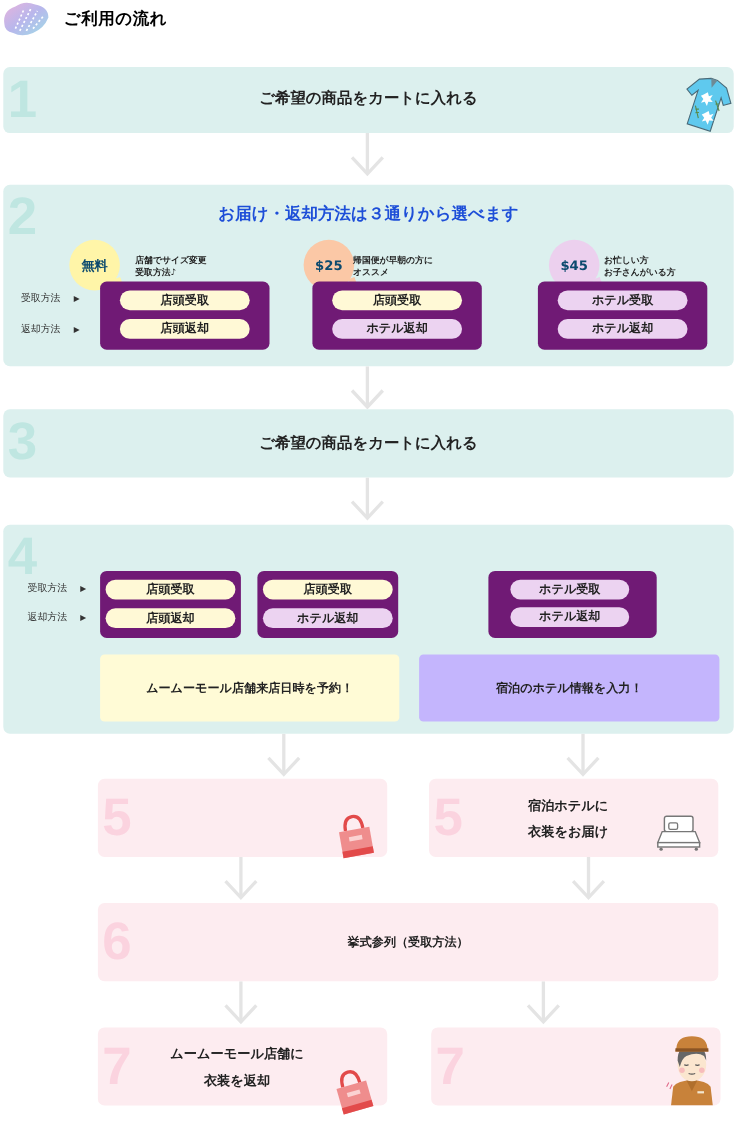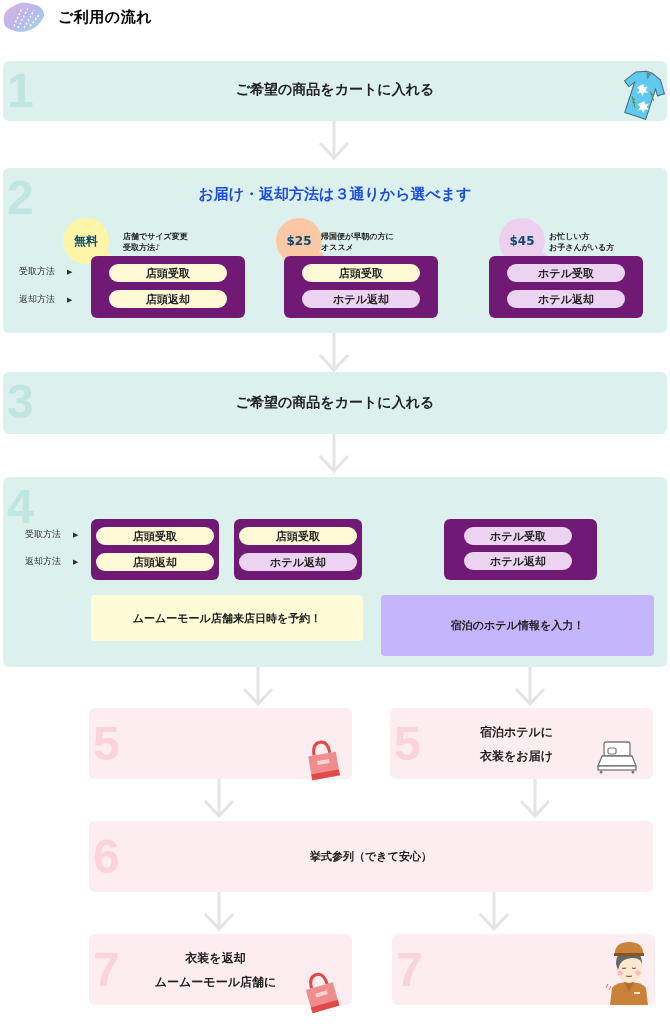--- a/index.html
+++ b/index.html
@@ -154,21 +154,21 @@
   </div>
   <div class="card" style="left:231px; top:42px; width:128px; height:61px;">
     <div class="pill yellow" style="top:8px; left:5px; right:5px;">店頭受取</div>
     <div class="pill purple" style="top:34px; left:5px; right:5px;">ホテル返却</div>
   </div>
   <div class="card" style="left:441px; top:42px; width:153px; height:61px;">
     <div class="pill purple" style="top:8px; left:20px; right:25px;">ホテル受取</div>
     <div class="pill purple" style="top:33px; left:20px; right:25px;">ホテル返却</div>
   </div>
 
-  <div class="panel yellow" style="left:88px; top:118px; width:272px; height:46px;">ムームーモール店舗来店日時を予約！</div>
+  <div class="panel yellow" style="left:88px; top:118px; width:272px; height:61px;">ムームーモール店舗来店日時を予約！</div>
   <div class="panel purple" style="left:378px; top:118px; width:273px; height:61px;">宿泊のホテル情報を入力！</div>
 </div>
 
 <svg class="arrow" style="left:238px; top:667px;" viewBox="0 0 40 40">
   <line x1="20" y1="0" x2="20" y2="36" stroke="#e4e4e4" stroke-width="3"></line>
   <polyline points="6,22 20,37 34,22" fill="none" stroke="#e4e4e4" stroke-width="3"></polyline>
 </svg>
 <svg class="arrow" style="left:510px; top:667px;" viewBox="0 0 40 40">
   <line x1="20" y1="0" x2="20" y2="36" stroke="#e4e4e4" stroke-width="3"></line>
   <polyline points="6,22 20,37 34,22" fill="none" stroke="#e4e4e4" stroke-width="3"></polyline>
@@ -210,37 +210,37 @@
   <line x1="20" y1="0" x2="20" y2="36" stroke="#e4e4e4" stroke-width="3"></line>
   <polyline points="6,22 20,37 34,22" fill="none" stroke="#e4e4e4" stroke-width="3"></polyline>
 </svg>
 <svg class="arrow" style="left:515px; top:779px;" viewBox="0 0 40 40">
   <line x1="20" y1="0" x2="20" y2="36" stroke="#e4e4e4" stroke-width="3"></line>
   <polyline points="6,22 20,37 34,22" fill="none" stroke="#e4e4e4" stroke-width="3"></polyline>
 </svg>
 
 <div class="step pink" style="left:89px; top:821px; width:564px; height:71px;">
   <div class="step-num" style="top:6px;">6</div>
-  <div class="step-title" style="top:28px; font-size:11px;">挙式参列（できて安心）</div>
+  <div class="step-title" style="top:28px; font-size:11px;">挙式参列（受取方法）</div>
 </div>
 
 <svg class="arrow" style="left:199px; top:892px;" viewBox="0 0 40 40">
   <line x1="20" y1="0" x2="20" y2="36" stroke="#e4e4e4" stroke-width="3"></line>
   <polyline points="6,22 20,37 34,22" fill="none" stroke="#e4e4e4" stroke-width="3"></polyline>
 </svg>
 <svg class="arrow" style="left:474px; top:892px;" viewBox="0 0 40 40">
   <line x1="20" y1="0" x2="20" y2="36" stroke="#e4e4e4" stroke-width="3"></line>
   <polyline points="6,22 20,37 34,22" fill="none" stroke="#e4e4e4" stroke-width="3"></polyline>
 </svg>
 
 <div class="step pink" style="left:89px; top:934px; width:263px; height:71px;">
   <div class="step-num" style="top:6px;">7</div>
   <div class="step-title multi" style="top:12px; left:-10px; right:0;">
-    <div>衣装を返却</div>
-      <div>ムームーモール店舗に</div>
+    <div>ムームーモール店舗に</div>
+      <div>衣装を返却</div>
   </div>
   <div class="abs" style="left:212px; top:36px; width:40px; height:44px;">
     <svg width="40" height="44" viewBox="0 0 40 44">
       <g transform="rotate(-16 20 22)">
         <path d="M12 16 Q12 4 20 4 Q28 4 28 16" fill="none" stroke="#e24a4a" stroke-width="3"></path>
         <rect x="6" y="16" width="28" height="24" fill="#ef8d8d"></rect>
         <rect x="6" y="34" width="28" height="6" fill="#e24a4a"></rect>
         <rect x="14" y="22" width="12" height="4" fill="#fbd2d2"></rect>
       </g>
     </svg>

